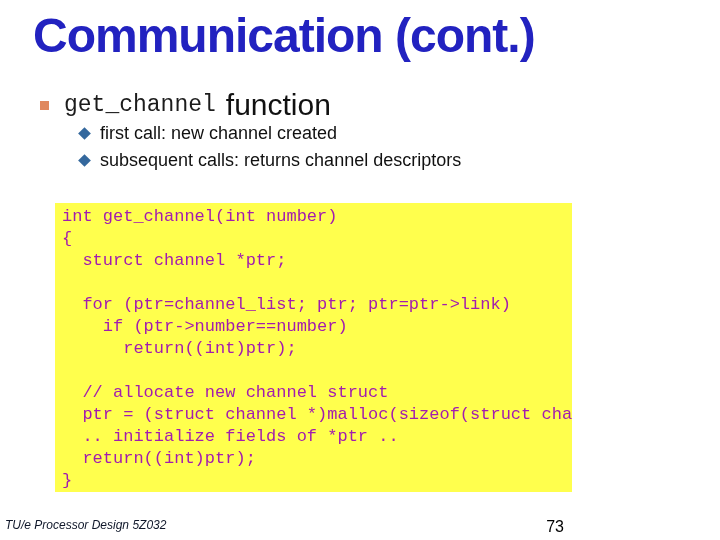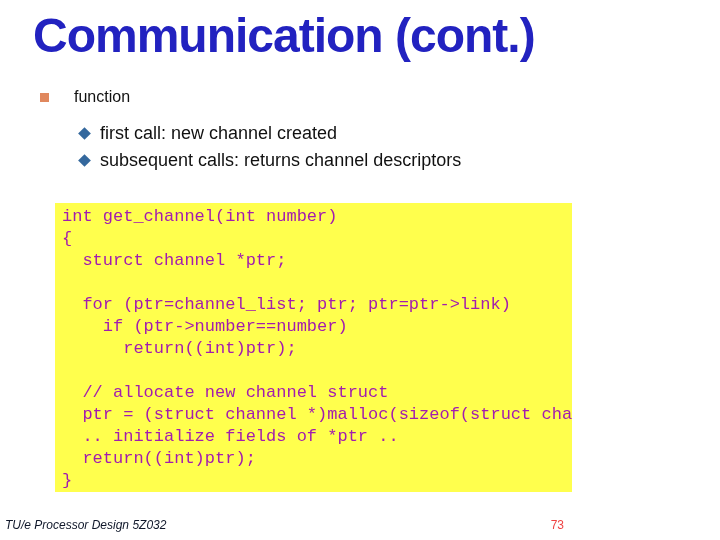--- a/index.html
+++ b/index.html
@@ -40,21 +40,21 @@
     flex: 0 0 auto;
   }
   .bullet-code {
     font-family: "Liberation Mono", "DejaVu Sans Mono", monospace;
     font-size: 23px;
     color: #1c1c1c;
     white-space: pre;
   }
   .bullet-plain {
     font-family: "Liberation Sans", sans-serif;
-    font-size: 16px;
+    font-size: 30px;
     color: #111111;
     margin-left: 10px;
   }
   .sub-bullet-row {
     position: absolute;
     left: 80px;
     display: flex;
     align-items: center;
   }
   .sub-bullet-row.first  { top: 123px; }
@@ -96,34 +96,35 @@
     top: 518px;
     font-size: 12px;
     font-style: italic;
     color: #0f172a;
     white-space: nowrap;
   }
   .footer-page {
     position: absolute;
     right: 8px;
     top: 518px;
-    font-size: 12px;
-    color: #ef4444;
+    font-size: 16px;
+    color: #000000;
     text-align: right;
   }
 </style>
 </head>
 <body>
 
 <div class="slide">
 
   <div class="slide-title">Communication (cont.)</div>
 
   <div class="bullet-row">
     <span class="bullet-square"></span>
+    <span class="bullet-code">get_channel</span>
     <span class="bullet-plain">function</span>
   </div>
 
   <div class="sub-bullet-row second">
     <span class="diamond"></span>
     <span class="sub-bullet-text">subsequent calls: returns channel descriptors</span>
   </div>
 
   <div class="sub-bullet-row first">
     <span class="diamond"></span>

